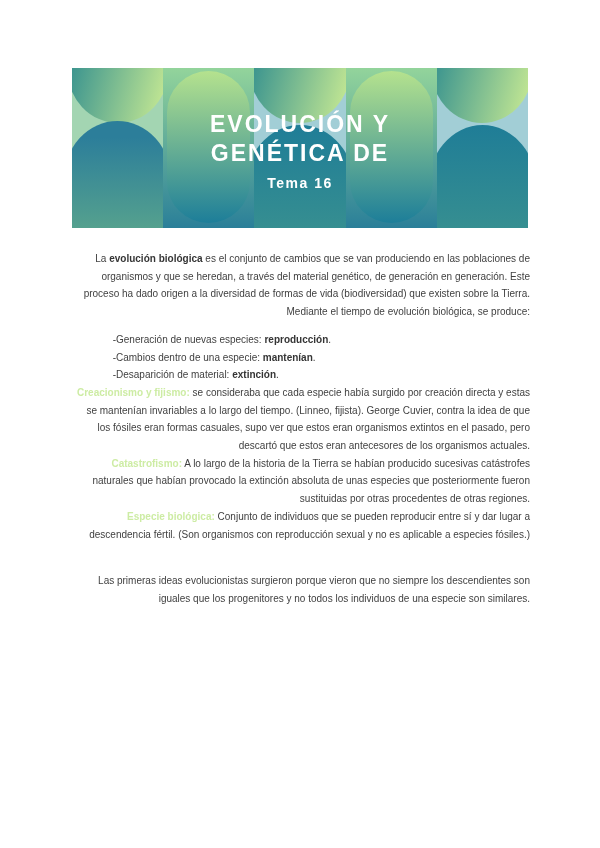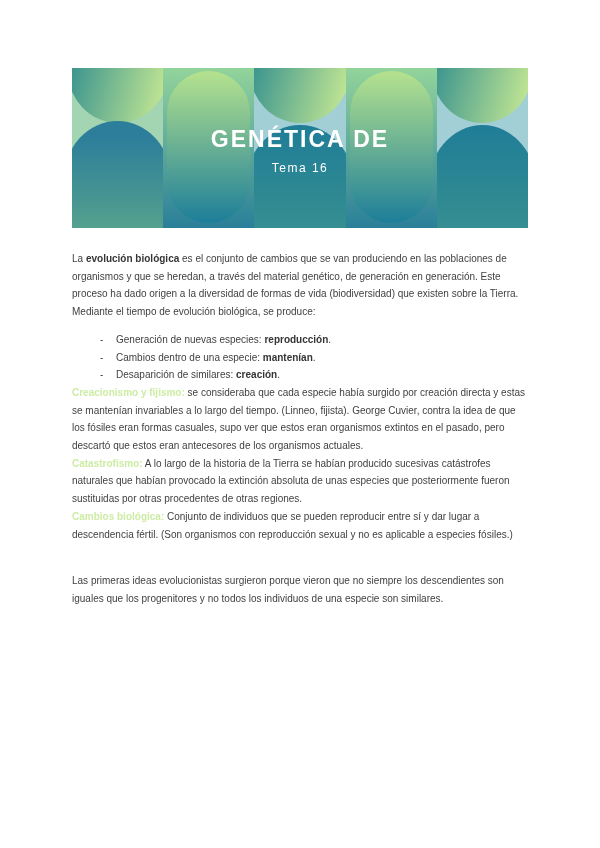--- a/index.html
+++ b/index.html
@@ -42,27 +42,27 @@
   }
   .banner-title-wrap{
     position:absolute;inset:0;z-index:5;
     display:flex;flex-direction:column;align-items:center;justify-content:center;
     padding-top:4px;color:#ffffff;text-align:center;
   }
   .title-line{
     font-size:23px;font-weight:700;letter-spacing:2px;line-height:29px;
   }
   .subtitle{
-    margin-top:7px;font-size:12px;font-weight:400;letter-spacing:1.5px;
+    margin-top:7px;font-size:14px;font-weight:700;letter-spacing:1.5px;
   }
 
   
   .content{
     position:absolute;left:72px;top:250px;width:458px;
-    color:#3f3f3f;font-size:10px;line-height:17.7px;
+    color:#3f3f3f;font-size:10px;line-height:17.7px;text-align:right;
   }
   .content b{color:#353535;}
   .para{margin:0;}
   .bullets{margin:0;padding:0;list-style:none;}
   .bullet{display:flex;}
   .bullet-dash{width:16px;margin-left:28px;flex:0 0 auto;}
   .section{margin-top:0;}
   .section-heading{font-weight:700;color:#cdeca4;}
   .closing{margin-top:29px;}
 </style>
@@ -85,20 +85,21 @@
     </div>
     <div class="col col-b">
       <div class="capsule"></div>
     </div>
     <div class="col col-c">
       <div class="dome"></div>
       <div class="circle-c"></div>
     </div>
 
     <div class="banner-title-wrap">
+      <div class="title-line">EVOLUCIÓN Y</div>
       <div class="title-line">GENÉTICA DE</div>
       <div class="subtitle">Tema 16</div>
     </div>
   </div>
 
   <div class="content">
 
     <p class="para"><span>La </span><b>evolución biológica</b><span> es el conjunto de cambios que se van produciendo en las poblaciones de organismos y que se heredan, a través del material genético, de generación en generación. Este proceso ha dado origen a la diversidad de formas de vida (biodiversidad) que existen sobre la Tierra.</span>
       </p>
       <div>Mediante el tiempo de evolución biológica, se produce:</div>
@@ -108,26 +109,26 @@
       <li class="bullet">
         <span class="bullet-dash">-</span>
         <span><span>Generación de nuevas especies: </span><b>reproducción</b><span>.</span></span>
       </li>
       <li class="bullet">
         <span class="bullet-dash">-</span>
         <span><span>Cambios dentro de una especie: </span><b>mantenían</b><span>.</span></span>
       </li>
       <li class="bullet">
         <span class="bullet-dash">-</span>
-        <span><span>Desaparición de similares: </span><b>creación</b><span>.</span></span>
+        <span><span>Desaparición de material: </span><b>extinción</b><span>.</span></span>
       </li>
     </ul>
 
     <p class="para section"><span class="section-heading">Creacionismo y fijismo:</span><span> se consideraba que cada especie había surgido por creación directa y estas se mantenían invariables a lo largo del tiempo. (Linneo, fijista). George Cuvier, contra la idea de que los fósiles eran formas casuales, supo ver que estos eran organismos extintos en el pasado, pero descartó que estos eran antecesores de los organismos actuales.</span></p>
 
     <p class="para section"><span class="section-heading">Catastrofismo:</span><span> A lo largo de la historia de la Tierra se habían producido sucesivas catástrofes naturales que habían provocado la extinción absoluta  de unas especies que posteriormente fueron sustituidas por otras procedentes de otras regiones.</span></p>
 
-    <p class="para section"><span class="section-heading">Cambios biológica:</span><span> Conjunto de individuos que se pueden reproducir entre sí y dar lugar a descendencia fértil. (Son organismos con reproducción sexual y no es aplicable a especies fósiles.)</span></p>
+    <p class="para section"><span class="section-heading">Especie biológica:</span><span> Conjunto de individuos que se pueden reproducir entre sí y dar lugar a descendencia fértil. (Son organismos con reproducción sexual y no es aplicable a especies fósiles.)</span></p>
 
     <p class="para closing">Las primeras ideas evolucionistas surgieron porque vieron que no siempre los descendientes son iguales que los progenitores y no todos los individuos de una especie son similares.</p>
 
   </div>
 </div>
 
 </body></html>

